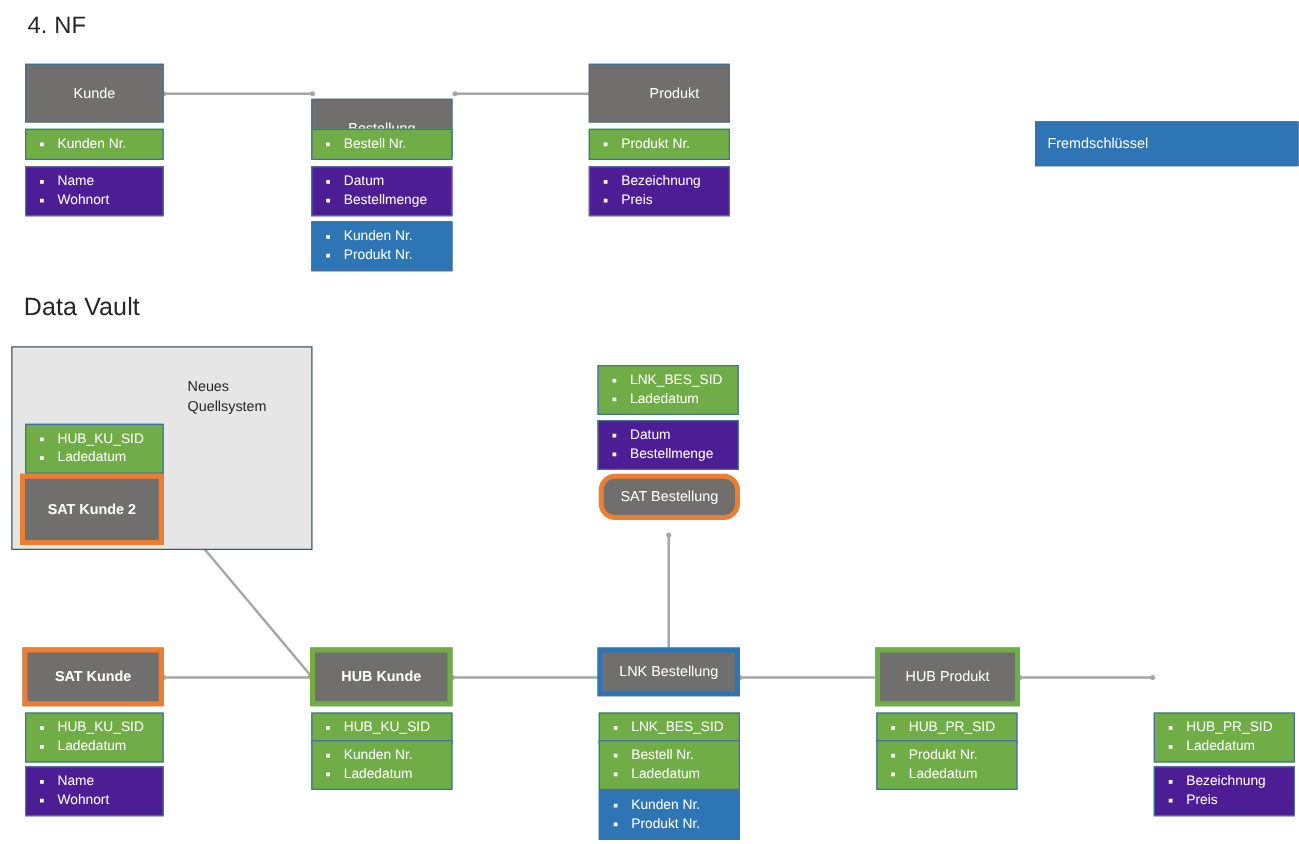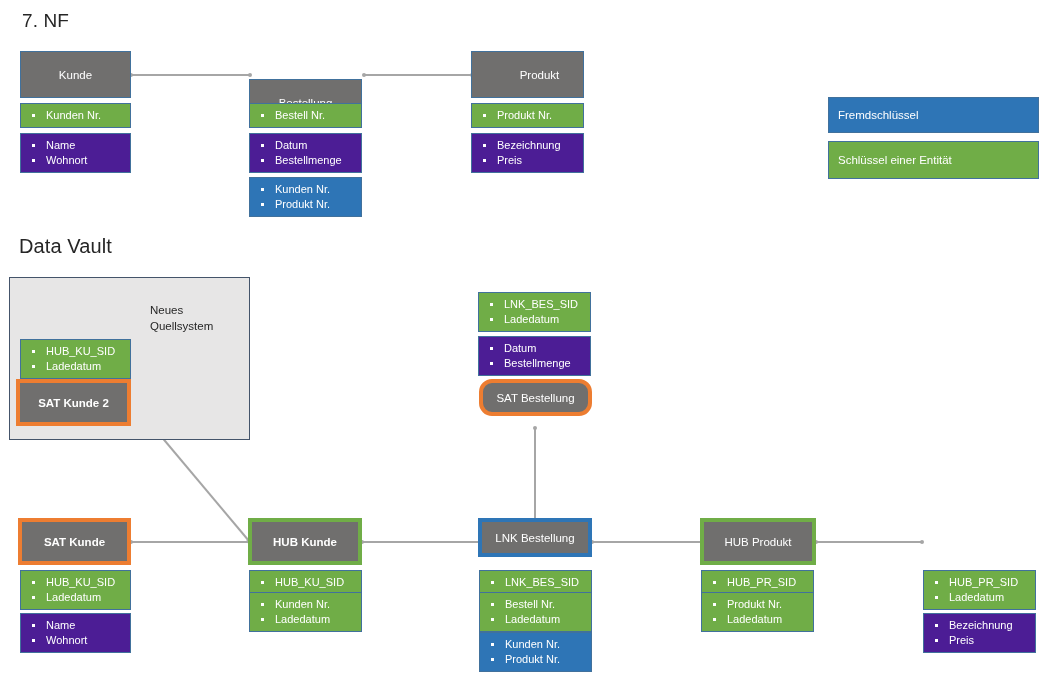--- a/index.html
+++ b/index.html
@@ -95,21 +95,21 @@
     background: #a6a6a6; border-radius: 50%;
   }
   svg.diag { position: absolute; left: 0; top: 0; width: 1039px; height: 675px;
              pointer-events: none; overflow: visible; }
 </style>
 </head>
 <body>
 
 <div id="canvas">
 
-  <div class="section-title" style="left:22px; top:10px;">7. NF</div>
+  <div class="section-title" style="left:22px; top:10px;">4. NF</div>
   <div class="section-title" style="left:19px; top:235px; font-size:20px;">Data Vault</div>
 
   <div class="conn h" style="left:131px; top:74px; width:119px;"></div>
   <div class="conn-dot" style="left:129px; top:73px;"></div>
   <div class="conn-dot" style="left:248px; top:73px;"></div>
 
   <div class="conn h" style="left:364px; top:74px; width:108px;"></div>
   <div class="conn-dot" style="left:362px; top:73px;"></div>
   <div class="conn-dot" style="left:470px; top:73px;"></div>
 
@@ -176,35 +176,34 @@
     </ul>
   </div>
   <div class="attr orange" style="left:471px; top:133px; width:113px;">
     <ul>
       <li>Bezeichnung</li>
       <li>Preis</li>
     </ul>
   </div>
 
   <div class="legend-box blue" style="left:828px; top:97px; width:211px; height:36px;">Fremdschlüssel</div>
-  <div class="legend-box green" style="left:828px; top:141px; width:211px; height:38px;">Schlüssel einer Entität</div>
 
   <div class="srcbox" style="left:9px; top:277px; width:241px; height:163px;"></div>
   <div class="srclabel" style="left:150px; top:302px;">
     <span>Neues</span><br>
     <span>Quellsystem</span>
   </div>
 
   <div class="attr green" style="left:20px; top:339px; width:111px;">
     <ul>
       <li>HUB_KU_SID</li>
       <li>Ladedatum</li>
     </ul>
   </div>
-  <div class="hdr bold bd-orange" style="left:16px; top:379px; width:115px; height:47px;">SAT Kunde 2</div>
+  <div class="hdr bold bd-orange" style="left:16px; top:379px; width:115px; height:57px;">SAT Kunde 2</div>
 
   <div class="attr green" style="left:478px; top:292px; width:113px;">
     <ul>
       <li>LNK_BES_SID</li>
       <li>Ladedatum</li>
     </ul>
   </div>
   <div class="attr orange" style="left:478px; top:336px; width:113px;">
     <ul>
       <li>Datum</li>

